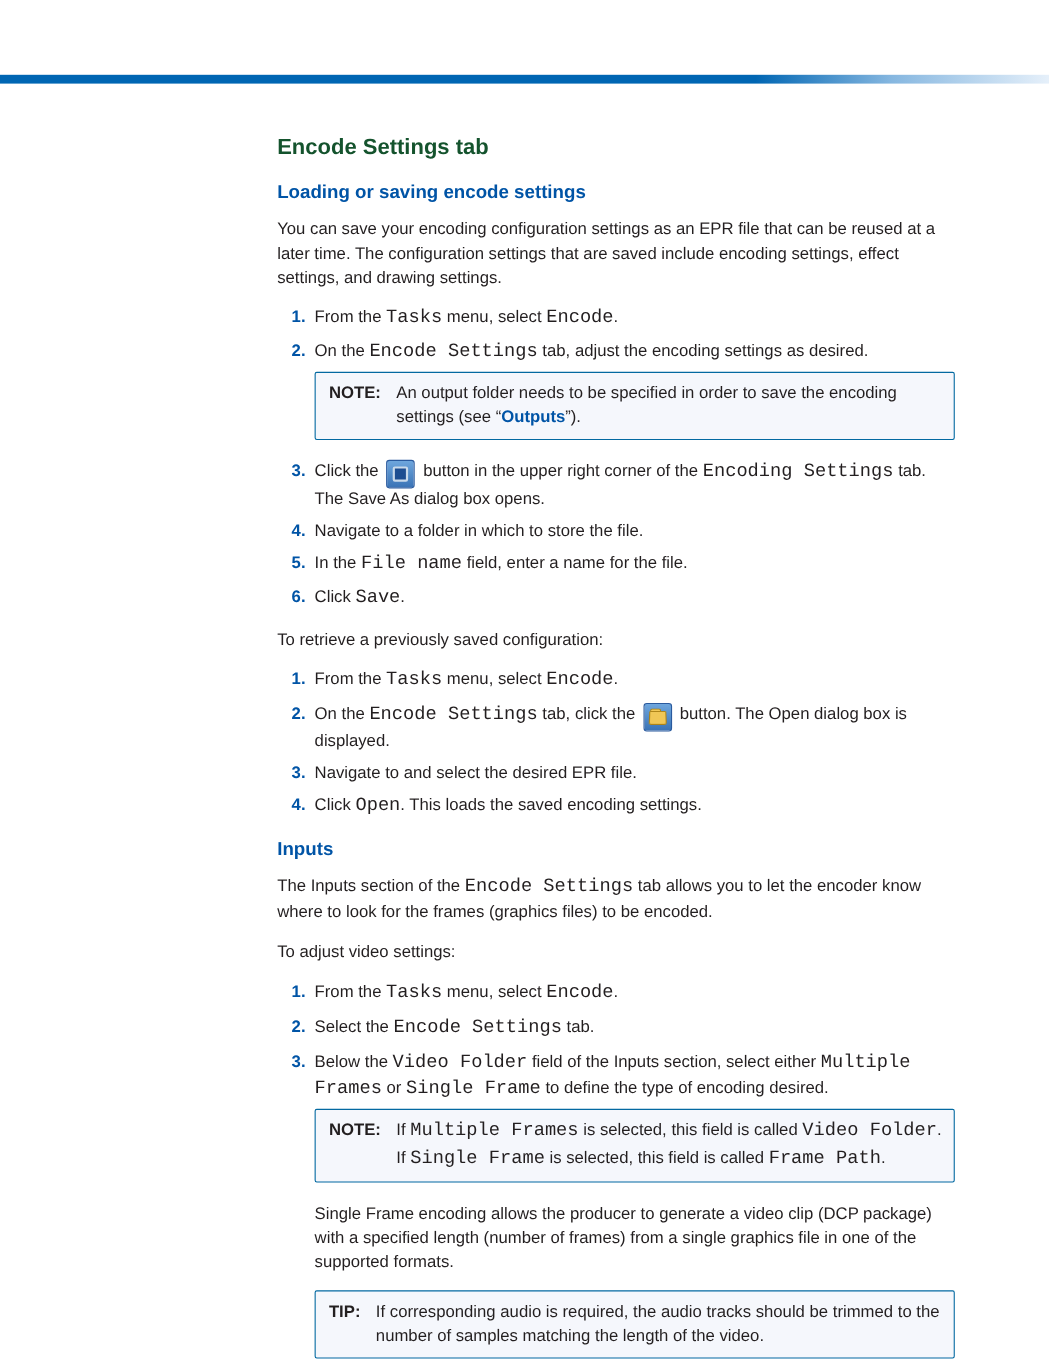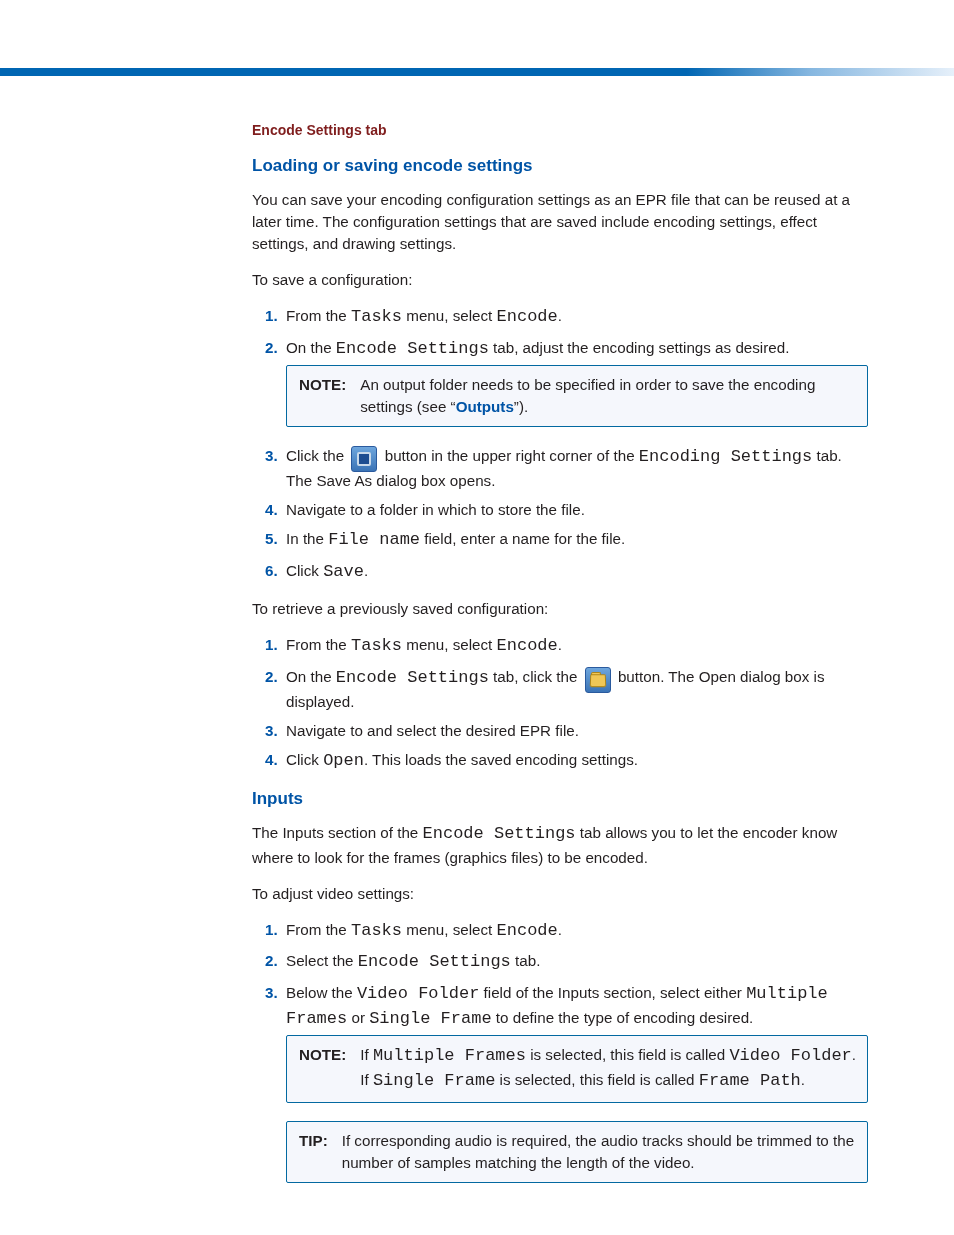--- a/index.html
+++ b/index.html
@@ -15,22 +15,22 @@
     background: linear-gradient(to right, #0066b3 0%, #0066b3 72%, #86b7e0 85%, #e6f0fa 100%);
     margin-top: 68px;
   }
   .page {
     padding: 44px 86px 40px 252px;
     font-size: 15.2px;
     line-height: 1.45;
   }
   .h2 {
     font-weight: 700;
-    color: #7f1d1d;
-    font-size: 14px;
+    color: #14532d;
+    font-size: 20px;
     margin: 0 0 14px 0;
   }
   .h3 {
     font-weight: 700;
     color: #0054a6;
     font-size: 17px;
     margin: 0 0 10px 0;
   }
   p { margin: 0 17px 14px 0; }
   ol { margin: 0 0 14px 0; padding: 0 0 0 30px; }
@@ -92,21 +92,20 @@
 <div class="topbar"></div>
 
 <div class="page">
 
   <div class="h2">Encode Settings tab</div>
 
   <div class="h3">Loading or saving encode settings</div>
 
   <p>You can save your encoding configuration settings as an EPR file that can be reused at a later time. The configuration settings that are saved include encoding settings, effect settings, and drawing settings.</p>
 
-  <p>To save a configuration:</p>
 
   <ol>
     <li>
       <span>From the </span><span class="mono">Tasks</span><span> menu, select </span><span class="mono">Encode</span><span>.</span>
     </li>
     <li>
       <span>On the </span><span class="mono">Encode Settings</span><span> tab, adjust the encoding settings as desired.</span>
       <div class="note-box">
         <div class="note-label">NOTE:</div>
         <div class="note-body">
@@ -159,20 +158,21 @@
     <li>
       <span>Below the </span><span class="mono">Video Folder</span><span> field of the Inputs section, select either </span><span class="mono">Multiple Frames</span><span> or </span><span class="mono">Single Frame</span><span> to define the type of encoding desired.</span>
 
       <div class="note-box">
         <div class="note-label">NOTE:</div>
         <div class="note-body">
           <span>If </span><span class="mono">Multiple Frames</span><span> is selected, this field is called </span><span class="mono">Video Folder</span><span>. If </span><span class="mono">Single Frame</span><span> is selected, this field is called </span><span class="mono">Frame Path</span><span>.</span>
         </div>
       </div>
 
+      <p style="margin-top:4px;">Single Frame encoding allows the producer to generate a video clip (DCP package) with a specified length (number of frames) from a single graphics file in one of the supported formats.</p>
 
       <div class="note-box">
         <div class="note-label">TIP:</div>
         <div class="note-body">If corresponding audio is required, the audio tracks should be trimmed to the number of samples matching the length of the video.</div>
       </div>
     </li>
 
   </ol>
 
 </div>

